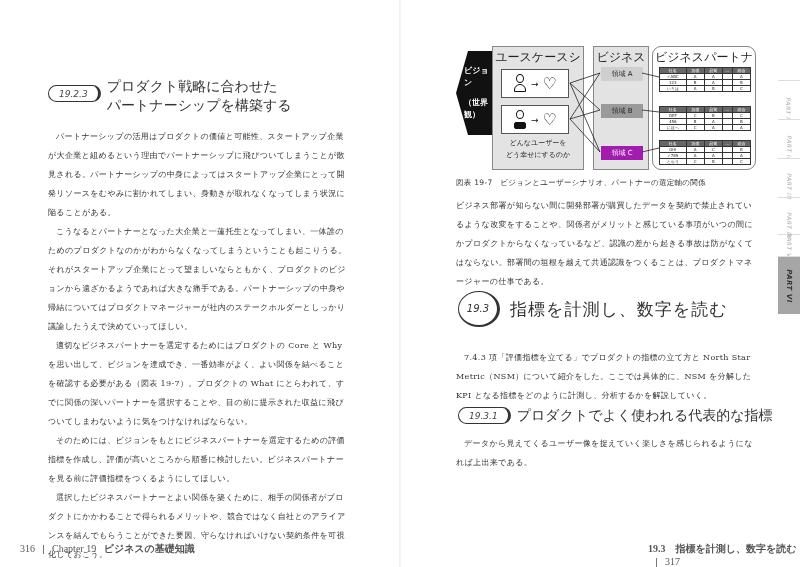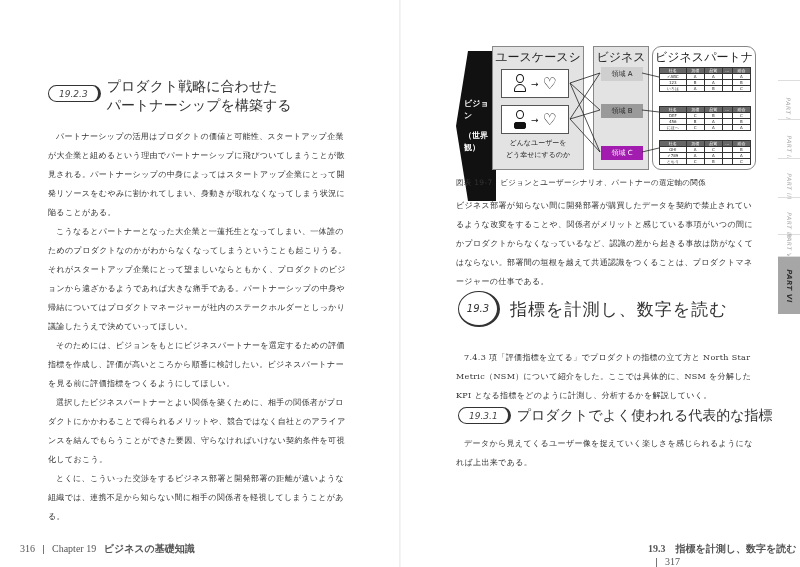--- a/index.html
+++ b/index.html
@@ -39,21 +39,21 @@
   
   .tab { position: absolute; left: 778px; width: 22px; height: 56px; border-top: 1px solid #ddd;
          display: flex; align-items: center; justify-content: center; }
   .tab span { transform: rotate(90deg); font-family: "DejaVu Sans", sans-serif; font-style: italic;
               font-size: 6px; color: #aaa; white-space: nowrap; letter-spacing: 0.5px; }
   .tab.active { background: #a6a6a6; }
   .tab.active span { color: #333; font-size: 7px; font-weight: bold; }
 
   
   .figure { position: absolute; left: 456px; top: 44px; width: 300px; height: 128px; }
-  .vision { position: absolute; left: 0; top: 7px; width: 40px; height: 150px; background: #111;
+  .vision { position: absolute; left: 0; top: 7px; width: 40px; height: 84px; background: #111;
             clip-path: polygon(30% 0, 100% 0, 100% 100%, 30% 100%, 0 50%); 
             display: flex; flex-direction: column; align-items: center; justify-content: center;
             color: #fff; font-family: "DejaVu Sans", sans-serif; font-weight: bold; font-size: 8px;
             padding-left: 8px; line-height: 12px; gap: 8px; }
   .panel { position: absolute; background: #e3e3e3; border: 1px solid #888; }
   .panel-title { font-family: "DejaVu Sans", sans-serif; font-size: 12px; color: #222; text-align: center; margin-top: 2px; }
   .usecase { position: absolute; left: 8px; width: 68px; height: 29px; background: #fff; border: 1px solid #555;
              display: flex; align-items: center; justify-content: center; gap: 4px; }
   .person { width: 14px; height: 20px; position: relative; }
   .person .head { position: absolute; left: 3px; top: 0; width: 8px; height: 9px; border-radius: 50%; border: 1.5px solid #111; }
@@ -82,20 +82,21 @@
     <div class="badge-pill" style="margin-top:8px;">19.2.3</div>
     <div class="sub-title">
       <div>プロダクト戦略に合わせた</div>
       <div>パートナーシップを構築する</div>
     </div>
   </div>
 
   <div class="body-text" style="left:48px; top:127px; width:302px;">
     <p>パートナーシップの活用はプロダクトの価値と可能性、スタートアップ企業が大企業と組めるという理由でパートナーシップに飛びついてしまうことが散見される。パートナーシップの中身によってはスタートアップ企業にとって開発リソースをむやみに割かれてしまい、身動きが取れなくなってしまう状況に陥ることがある。</p>
     <p>こうなるとパートナーとなった大企業と一蓮托生となってしまい、一体誰のためのプロダクトなのかがわからなくなってしまうということも起こりうる。それがスタートアップ企業にとって望ましいならともかく、プロダクトのビジョンから遠ざかるようであれば大きな痛手である。パートナーシップの中身や帰結についてはプロダクトマネージャーが社内のステークホルダーとしっかり議論したうえで決めていってほしい。</p>
+    <p>適切なビジネスパートナーを選定するためにはプロダクトの Core と Why を思い出して、ビジョンを達成でき、一番効率がよく、よい関係を結べることを確認する必要がある（図表 19-7）。プロダクトの What にとらわれて、すでに関係の深いパートナーを選択することや、目の前に提示された収益に飛びついてしまわないように気をつけなければならない。</p>
     <p>そのためには、ビジョンをもとにビジネスパートナーを選定するための評価指標を作成し、評価が高いところから順番に検討したい。ビジネスパートナーを見る前に評価指標をつくるようにしてほしい。</p>
     <p>選択したビジネスパートナーとよい関係を築くために、相手の関係者がプロダクトにかかわることで得られるメリットや、競合ではなく自社とのアライアンスを結んでもらうことができた要因、守らなければいけない契約条件を可視化しておこう。</p>
     <p>とくに、こういった交渉をするビジネス部署と開発部署の距離が遠いような組織では、連携不足から知らない間に相手の関係者を軽視してしまうことがある。</p>
   </div>
 
   <div class="footer" style="left:20px; top:542px;">
     <span>316</span><span class="bar"></span><span>Chapter 19</span>&nbsp;&nbsp;&nbsp;<span style="font-weight:bold;">ビジネスの基礎知識</span>
   </div>
 </div>
 

